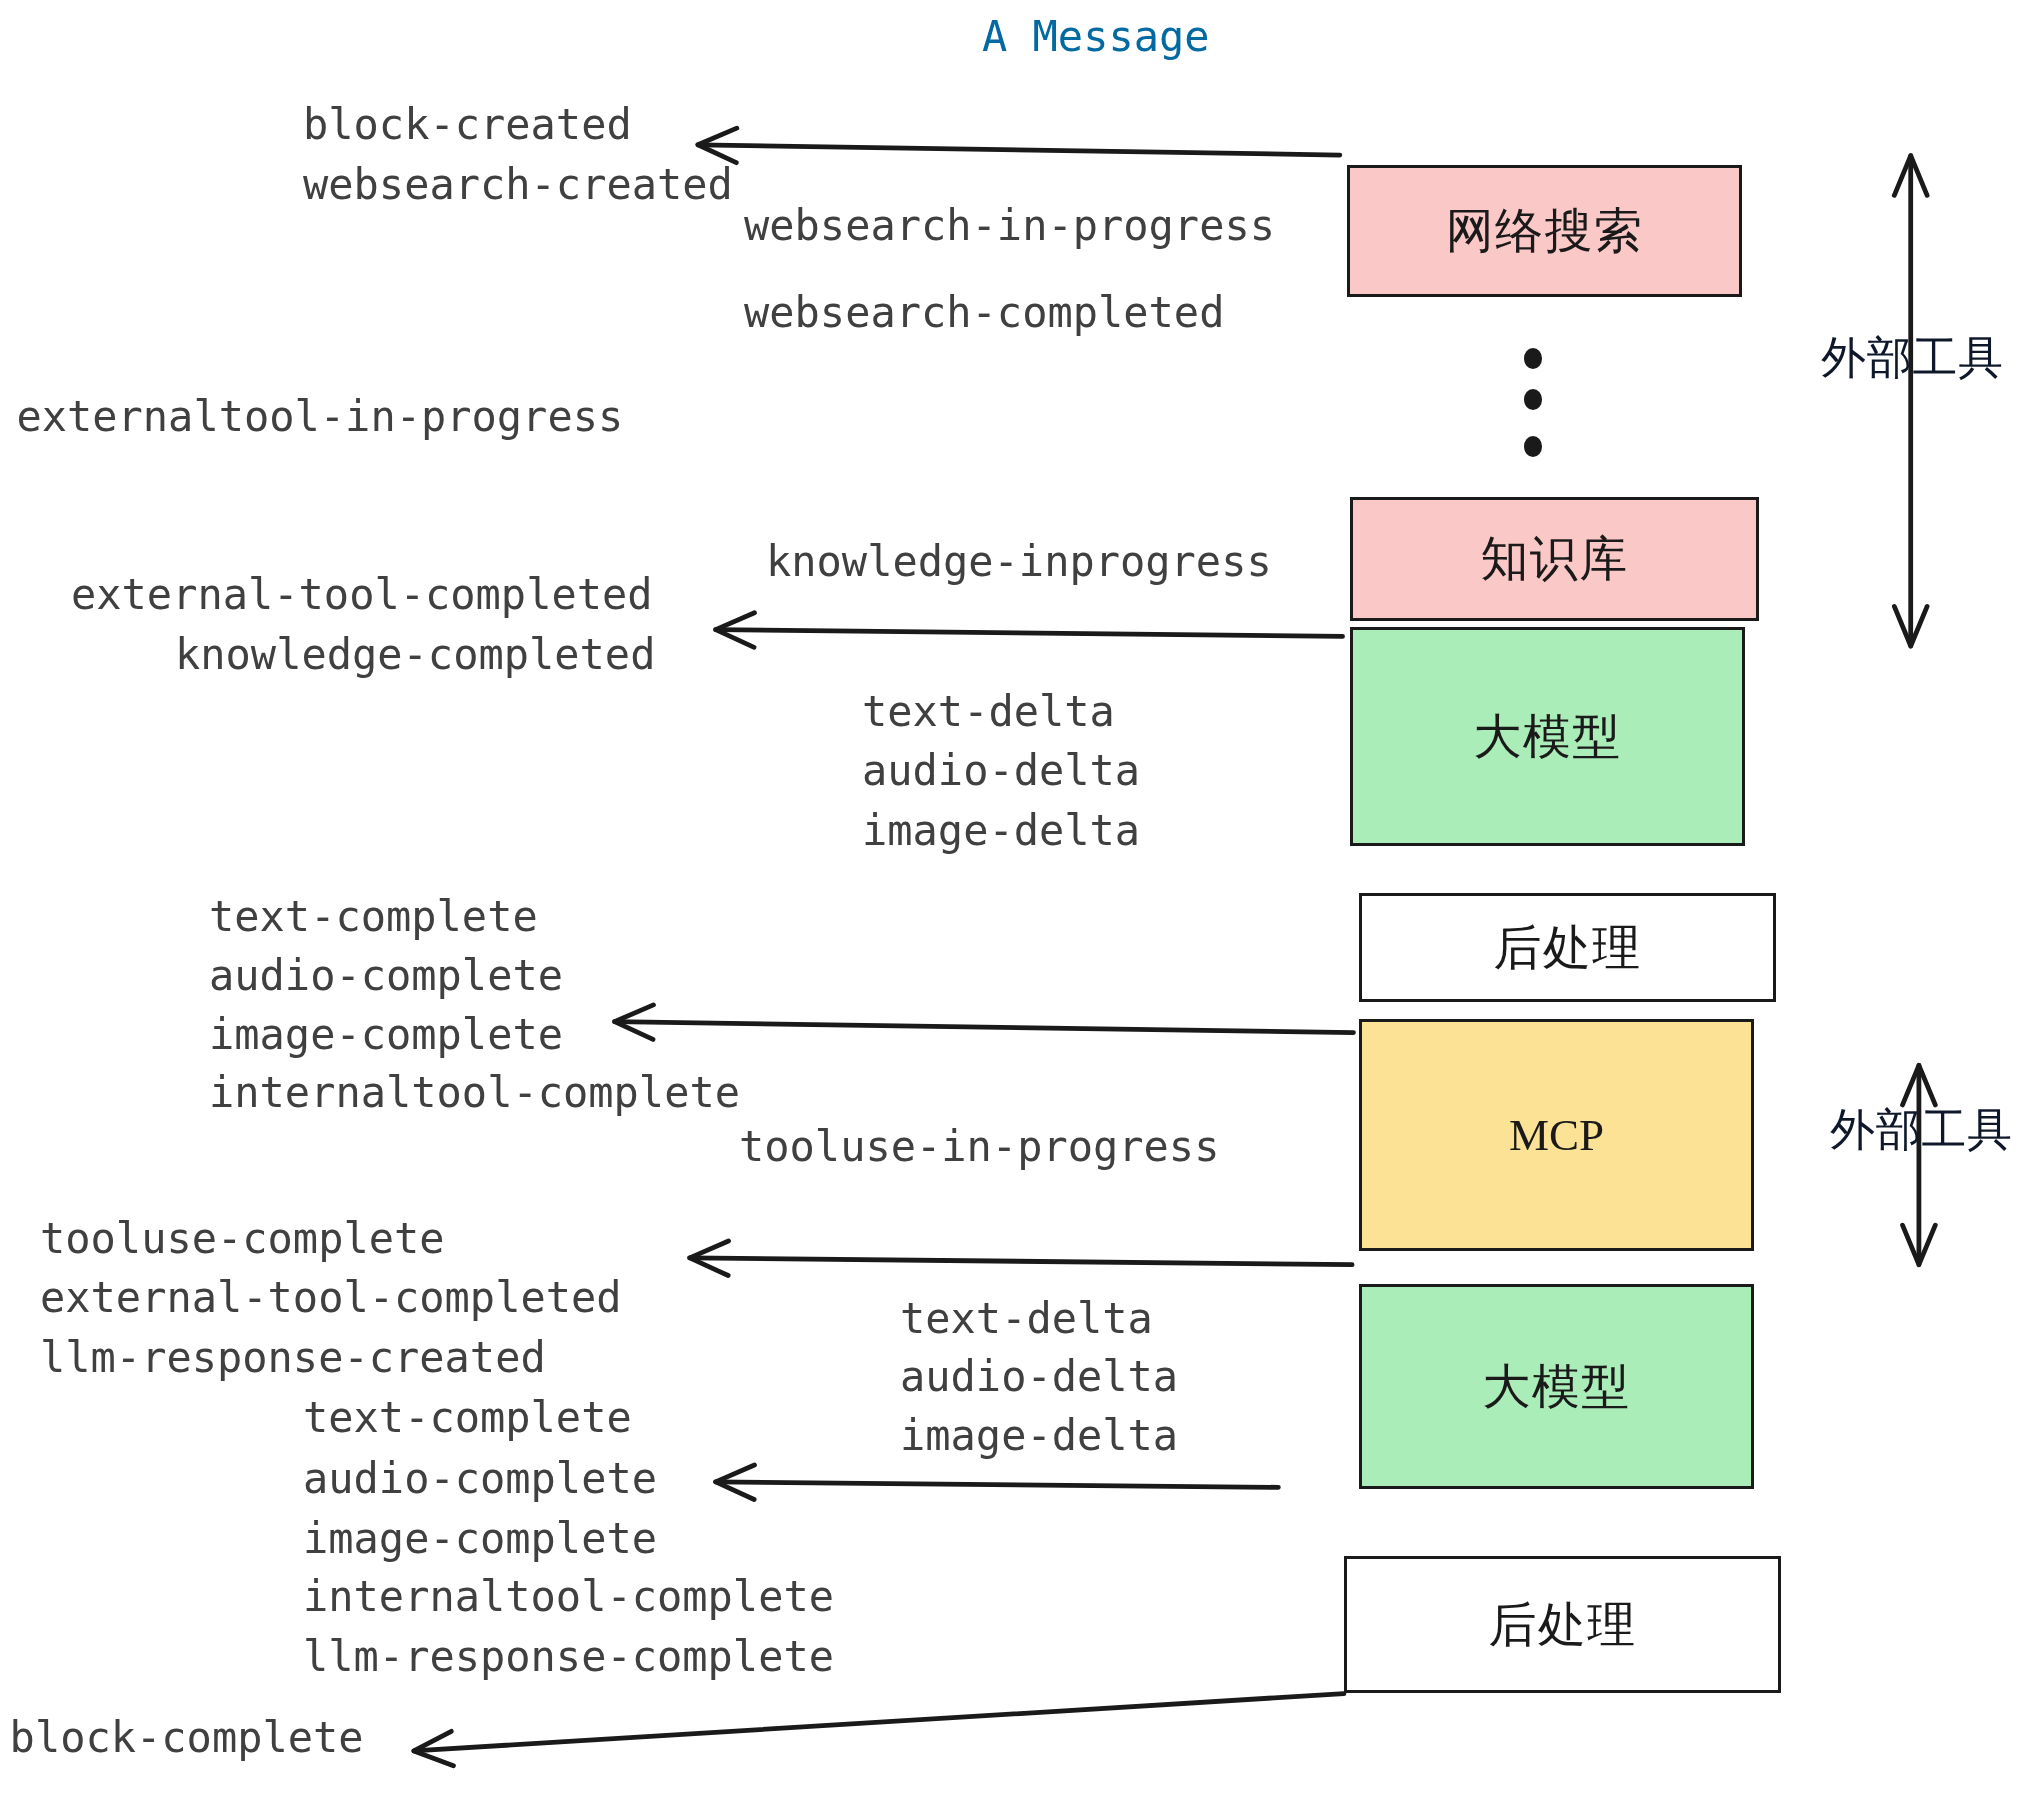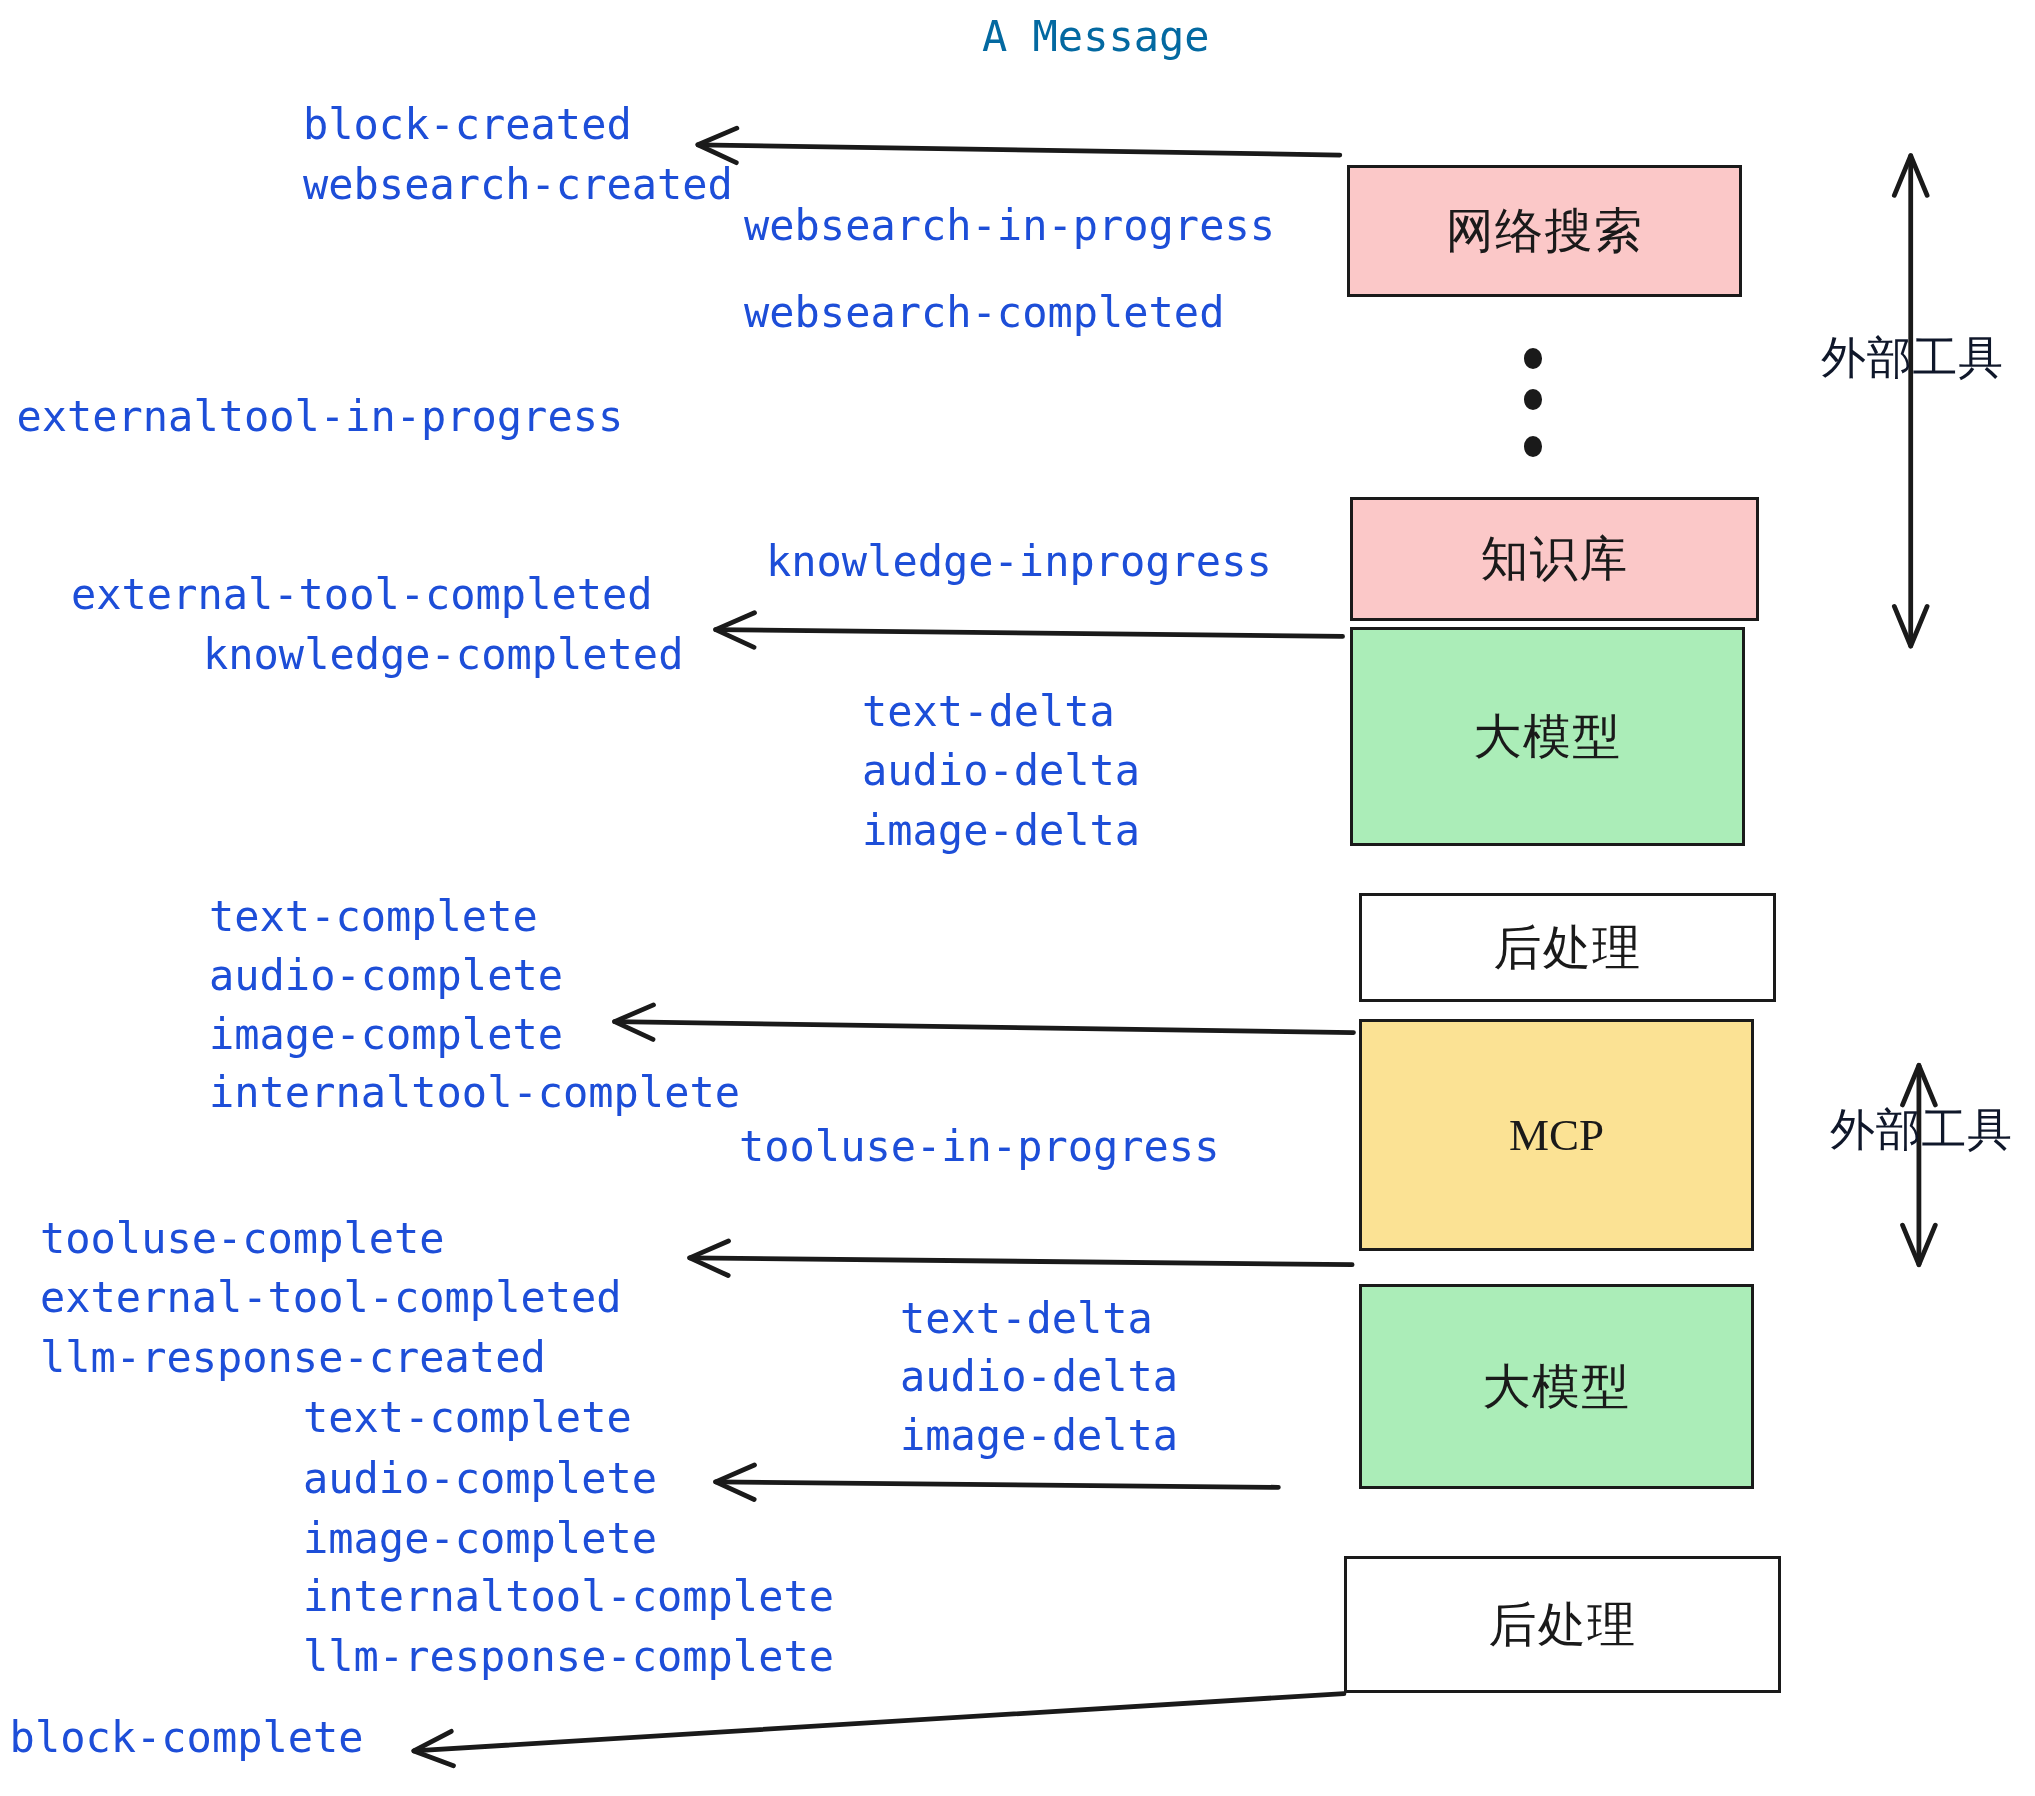--- a/index.html
+++ b/index.html
@@ -20,21 +20,21 @@
     left: 0; top: 0;
     width: 2035px;
     height: 1796px;
     pointer-events: none;
   }
   .evt {
     position: absolute;
     font-family: "DejaVu Sans Mono", "Liberation Mono", monospace;
     font-size: 42px;
     line-height: 1;
-    color: #1d4ed8;
+    color: #404040;
     white-space: nowrap;
     letter-spacing: 0px;
   }
   .title {
     position: absolute;
     font-family: "DejaVu Sans Mono", "Liberation Mono", monospace;
     font-size: 42px;
     color: #0369a1;
     white-space: nowrap;
   }
@@ -125,21 +125,21 @@
       </div>
     </div>
   <div id="events-host">
       <div class="evt" style="left: 303px; top: 104px;">block-created</div>
       <div class="evt" style="left: 303px; top: 164px;">websearch-created</div>
       <div class="evt" style="left: 744px; top: 205px;">websearch-in-progress</div>
       <div class="evt" style="left: 744px; top: 292px;">websearch-completed</div>
       <div class="evt" style="left: 16.4px; top: 396px;">externaltool-in-progress</div>
       <div class="evt" style="left: 766px; top: 541px;">knowledge-inprogress</div>
       <div class="evt" style="left: 71px; top: 574px;">external-tool-completed</div>
-      <div class="evt" style="left: 203px; top: 634px;">knowledge-completed</div>
+      <div class="evt" style="left: 175px; top: 634px;">knowledge-completed</div>
       <div class="evt" style="left: 862px; top: 691px;">text-delta</div>
       <div class="evt" style="left: 862px; top: 750px;">audio-delta</div>
       <div class="evt" style="left: 862px; top: 810px;">image-delta</div>
       <div class="evt" style="left: 209px; top: 896px;">text-complete</div>
       <div class="evt" style="left: 209px; top: 955px;">audio-complete</div>
       <div class="evt" style="left: 209px; top: 1014px;">image-complete</div>
       <div class="evt" style="left: 209px; top: 1072px;">internaltool-complete</div>
       <div class="evt" style="left: 739px; top: 1126px;">tooluse-in-progress</div>
       <div class="evt" style="left: 40px; top: 1218px;">tooluse-complete</div>
       <div class="evt" style="left: 40px; top: 1277px;">external-tool-completed</div>

